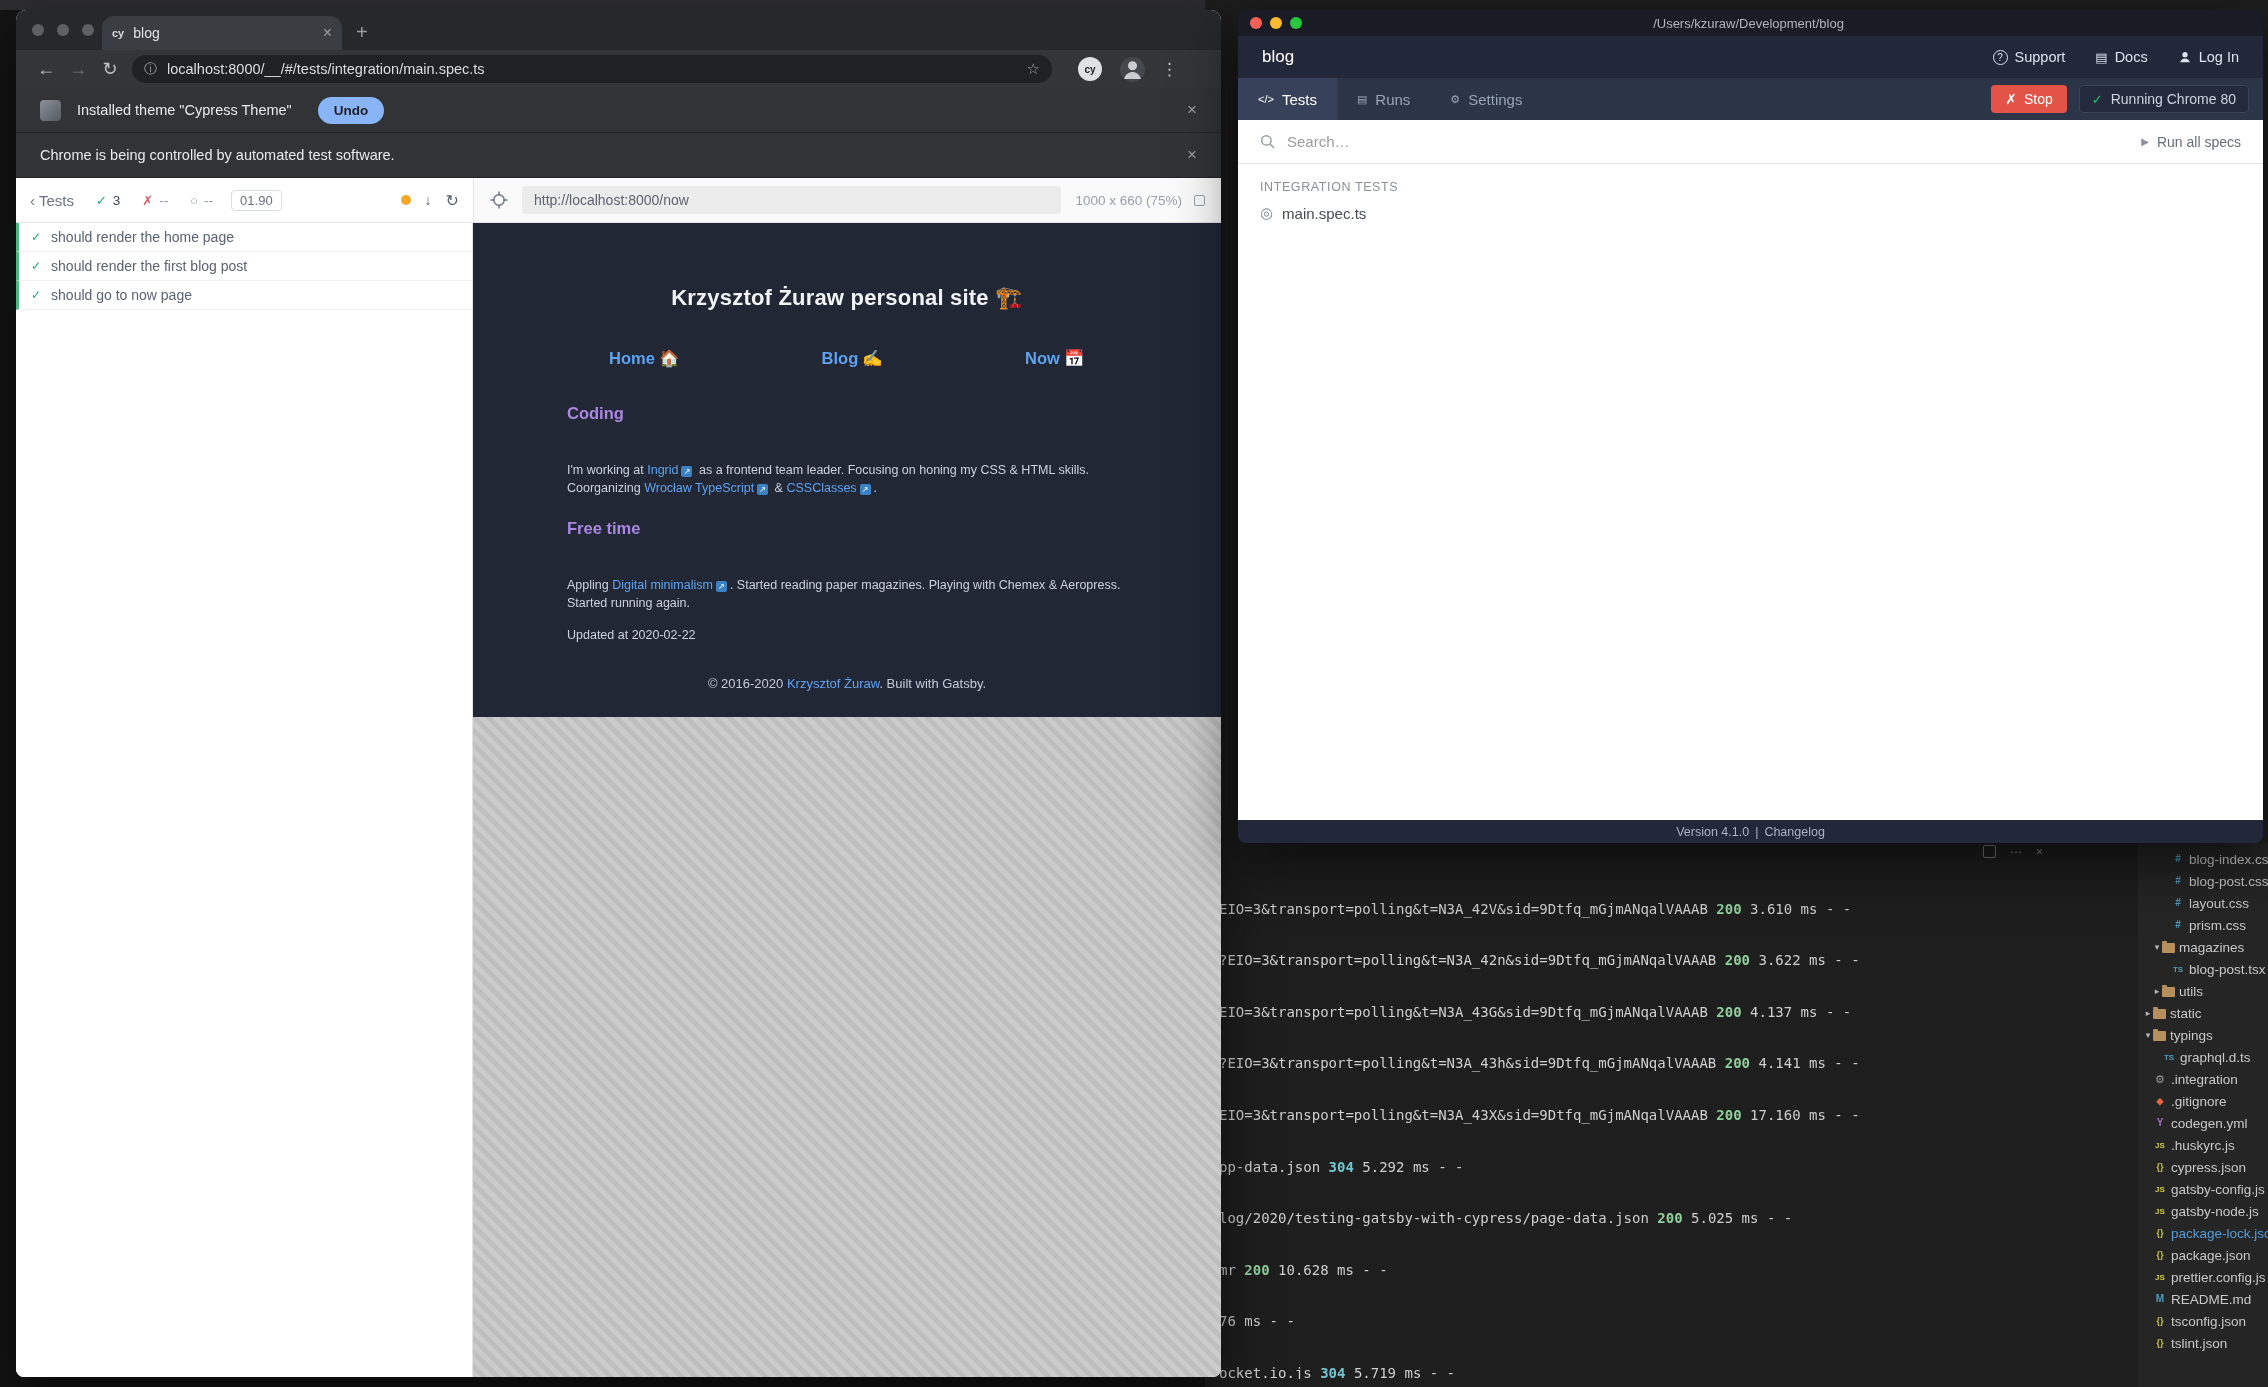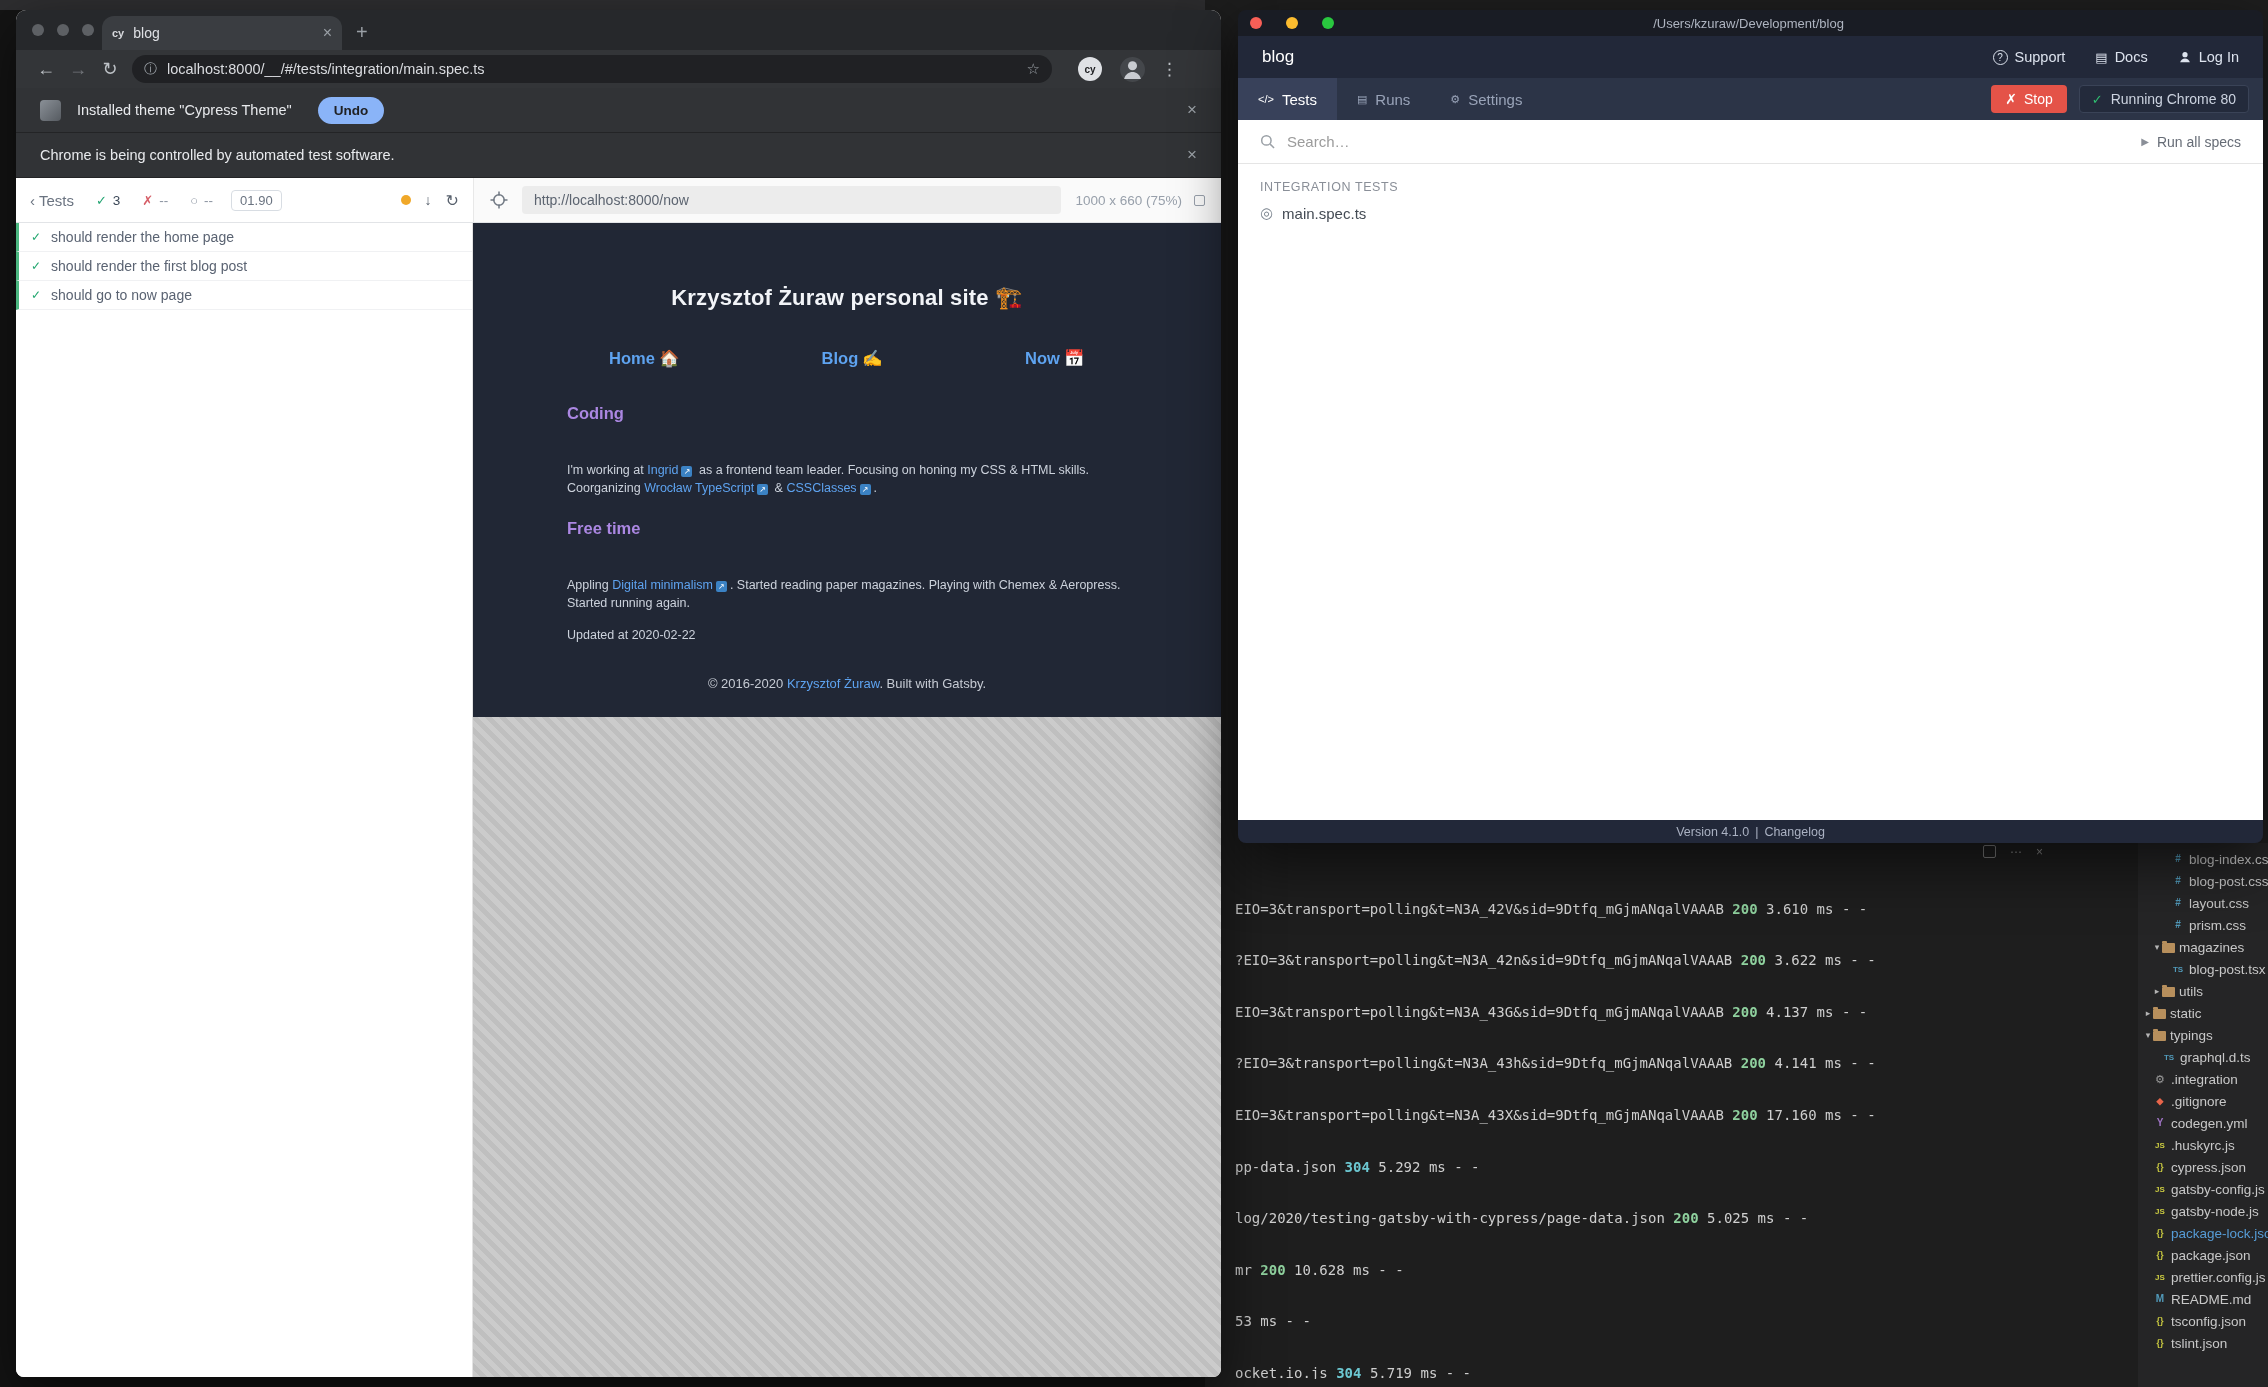--- a/index.html
+++ b/index.html
@@ -110,21 +110,21 @@
          align-items:center; justify-content:center; font-size:8px; color:#fff; vertical-align:baseline; }
   .updated { font-size:12.5px; color:#ccd2dc; margin-top:16px; }
   .site-footer { margin-top:auto; padding-bottom:26px; text-align:center; font-size:13px; color:#c6cbd4; }
   .site-footer a { color:#5ea3f0; text-decoration:none; cursor:pointer; }
   .stripes { flex:1; background:repeating-linear-gradient(45deg,#cbcbcb 0 5px,#bfbfbf 5px 10px); }
 
   
   .cy-win { position:absolute; left:1238px; top:10px; width:1025px; height:833px; border-radius:8px; overflow:hidden;
             box-shadow:0 20px 60px rgba(0,0,0,.6); display:flex; flex-direction:column; }
   .cy-titlebar { height:26px; background:#191c24; display:flex; align-items:center; position:relative; flex:none; }
-  .tl { width:12px; height:12px; border-radius:50%; margin-left:24px; }
+  .tl { width:12px; height:12px; border-radius:50%; margin-left:8px; }
   .tl.red { background:#f85f57; margin-left:12px; } .tl.yel { background:#fcbc2f; } .tl.grn { background:#29c73f; }
   .cy-title { position:absolute; left:0; right:4px; text-align:center; font-size:13px; color:#aeb4c0; }
   .cy-header { height:42px; background:#222839; display:flex; align-items:center; padding:0 24px; flex:none; }
   .cy-project { font-size:17px; color:#fff; }
   .cy-menu { margin-left:auto; display:flex; align-items:center; gap:30px; }
   .cy-menu-item { display:flex; align-items:center; gap:7px; font-size:14.5px; color:#dde3ee; cursor:pointer; }
   .qc { width:15px; height:15px; border:1.5px solid #dde3ee; border-radius:50%; font-size:10px; display:inline-flex; align-items:center; justify-content:center; }
   .mi-ic { font-size:13px; color:#dde3ee; }
   .cy-tabs { height:42px; background:#2c3447; display:flex; align-items:stretch; flex:none; padding-right:14px; }
   .cy-tab { display:flex; align-items:center; gap:8px; padding:0 20px; font-size:15px; color:#99a3b8; cursor:pointer; }
@@ -170,21 +170,21 @@
 
     <div class="terminal">
       <div class="tl"><span>EIO=3&amp;transport=polling&amp;t=N3A_42V&amp;sid=9Dtfq_mGjmANqalVAAAB </span><span class="st c200">200</span><span> 3.610 ms - -</span></div>
       <div class="tl"><span>?EIO=3&amp;transport=polling&amp;t=N3A_42n&amp;sid=9Dtfq_mGjmANqalVAAAB </span><span class="st c200">200</span><span> 3.622 ms - -</span></div>
       <div class="tl"><span>EIO=3&amp;transport=polling&amp;t=N3A_43G&amp;sid=9Dtfq_mGjmANqalVAAAB </span><span class="st c200">200</span><span> 4.137 ms - -</span></div>
       <div class="tl"><span>?EIO=3&amp;transport=polling&amp;t=N3A_43h&amp;sid=9Dtfq_mGjmANqalVAAAB </span><span class="st c200">200</span><span> 4.141 ms - -</span></div>
       <div class="tl"><span>EIO=3&amp;transport=polling&amp;t=N3A_43X&amp;sid=9Dtfq_mGjmANqalVAAAB </span><span class="st c200">200</span><span> 17.160 ms - -</span></div>
       <div class="tl"><span>pp-data.json </span><span class="st c304">304</span><span> 5.292 ms - -</span></div>
       <div class="tl"><span>log/2020/testing-gatsby-with-cypress/page-data.json </span><span class="st c200">200</span><span> 5.025 ms - -</span></div>
       <div class="tl"><span>mr </span><span class="st c200">200</span><span> 10.628 ms - -</span></div>
-      <div class="tl"><span>53 ms - -</span><span class="st"></span><span></span></div>
+      <div class="tl"><span>76 ms - -</span><span class="st"></span><span></span></div>
       <div class="tl"><span>ocket.io.js </span><span class="st c304">304</span><span> 5.719 ms - -</span></div>
       
       
       
       
       
       
       
       
       

